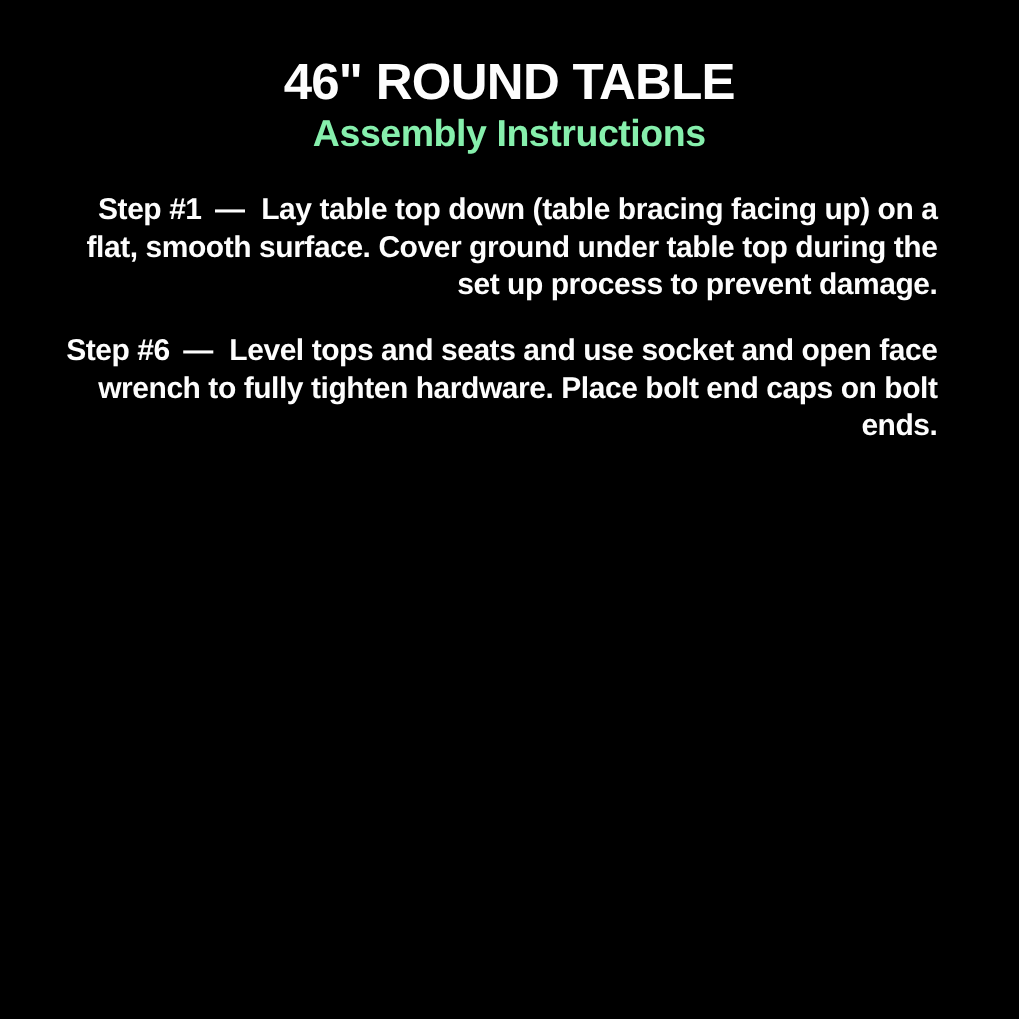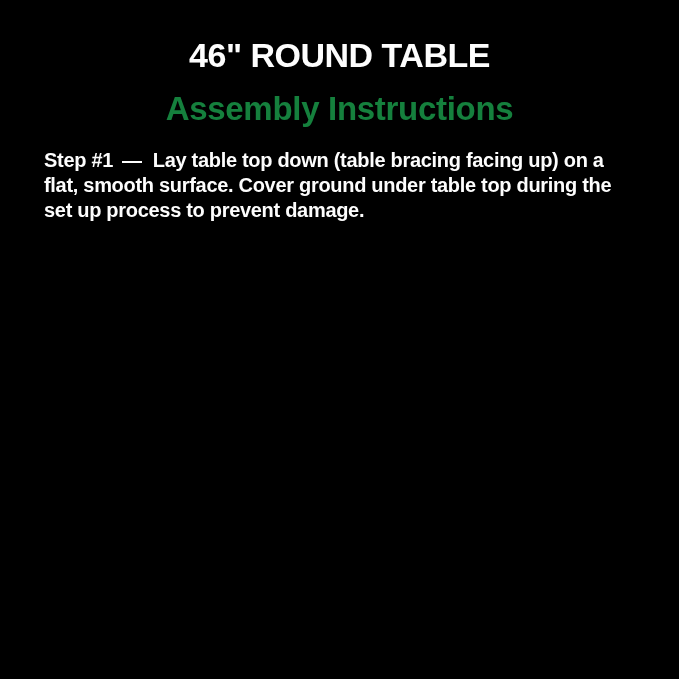--- a/index.html
+++ b/index.html
@@ -25,36 +25,36 @@
     padding-top: 36px;
     text-align: center;
   }
   .title {
     font-size: 34px;
     line-height: 38px;
     letter-spacing: -0.5px;
     color: #fdfdfd;
   }
   .subtitle {
-    font-size: 33px;
+    font-size: 25px;
     line-height: 28px;
-    margin-top: 21px;
+    margin-top: 1px;
     letter-spacing: -0.3px;
-    color: #15803d;
+    color: #86efac;
   }
   .content {
     padding: 25px 42px 0 44px;
   }
   .step {
     margin: 0 12px 19px 0;
     font-size: 20px;
     line-height: 25px;
     letter-spacing: -0.3px;
     color: #fdfdfd;
-    text-align: left;
+    text-align: right;
   }
   .step-dash {
     display: inline-block;
     margin: 0 11px 0 9px;
   }
 </style>
 </head>
 <body>
 
 <div class="sheet">
@@ -65,16 +65,17 @@
   </div>
 
   <div class="content">
 
     <p class="step"><span>Step #1</span><span class="step-dash">—</span><span>Lay table top down (table bracing facing up) on a flat, smooth surface. Cover ground under table top during the set up process to prevent damage.</span></p>
 
 
 
 
 
+    <p class="step"><span>Step #6</span><span class="step-dash">—</span><span>Level tops and seats and use socket and open face wrench to fully tighten hardware. Place bolt end caps on bolt ends.</span></p>
 
   </div>
 
 </div>
 
 </body></html>

